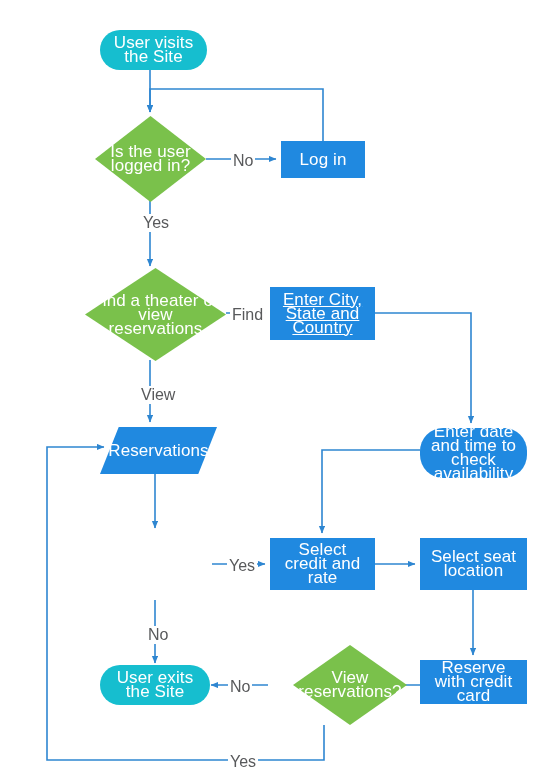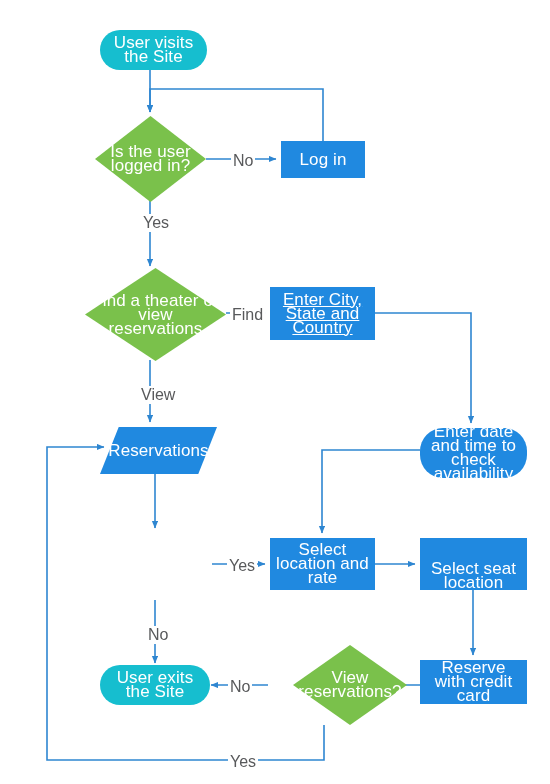--- a/index.html
+++ b/index.html
@@ -157,24 +157,24 @@
     <span class="para-shape"></span>
     <span class="node-label">Reservations</span>
   </div>
 
   <div class="node node-process" style="left:420px; top:428px; width:107px; height:50px;border-radius:23px;">
     <span class="node-label">Enter date and time to check availability</span>
   </div>
 
 
   <div class="node node-process" style="left:270px; top:538px; width:105px; height:52px;">
-    <span class="node-label">Select location and rate</span>
-  </div>
-
-  <div class="node node-process" style="left:420px; top:538px; width:107px; height:52px;align-items:flex-end;">
+    <span class="node-label">Select credit and rate</span>
+  </div>
+
+  <div class="node node-process" style="left:420px; top:538px; width:107px; height:52px;">
     <span class="node-label">Select seat location</span>
   </div>
 
   <div class="node node-terminal" style="left:100px; top:665px; width:110px; height:40px;">
     <span class="node-label">User exits the Site</span>
   </div>
 
   <div class="node node-decision" style="left:268px; top:645px; width:114px; height:80px;margin-left:25px;">
     <span class="diamond-shape"></span>
     <span class="node-label">View reservations?</span>

